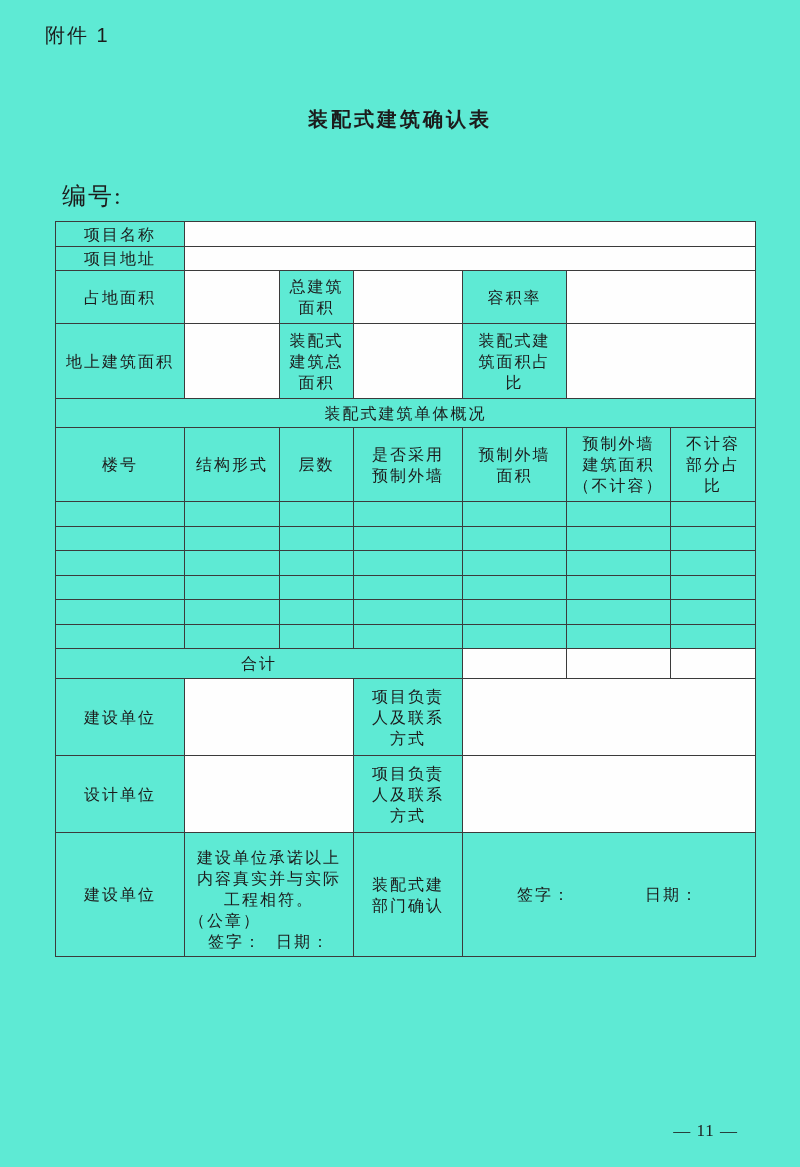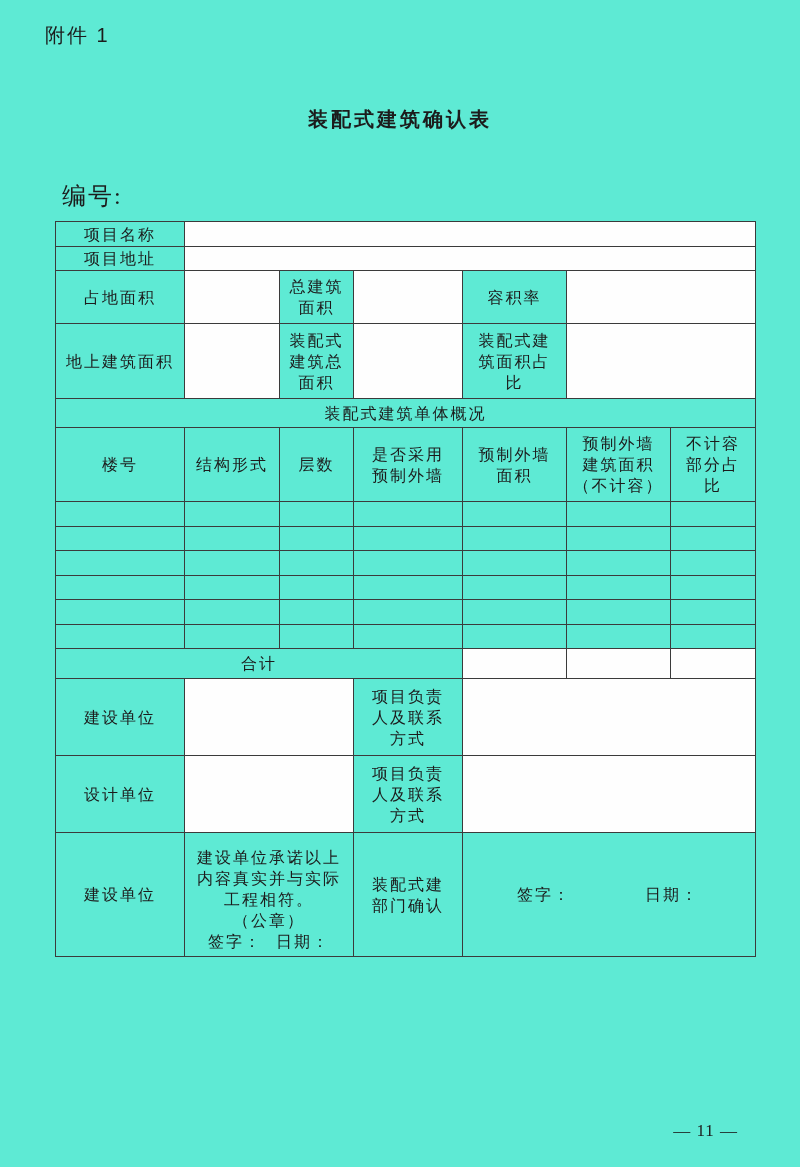--- a/index.html
+++ b/index.html
@@ -65,21 +65,21 @@
     vertical-align: middle;
     padding: 4px 9px 5px 9px;
   }
   .promise-inner {
     display: flex;
     flex-direction: column;
     justify-content: flex-end;
     height: 114px;
   }
   .promise-text { white-space: pre-line; text-align: center; }
-  .seal-line { text-align: center; }
+  .seal-line { text-align: left; }
   .sign-line-small {
     display: flex;
     justify-content: center;
     gap: 14px;
   }
   td.sign-cell { vertical-align: bottom; padding: 0 0 6px 0; }
   .sign-line-wide {
     display: flex;
     justify-content: space-between;
     padding: 0 52px 0 50px;

